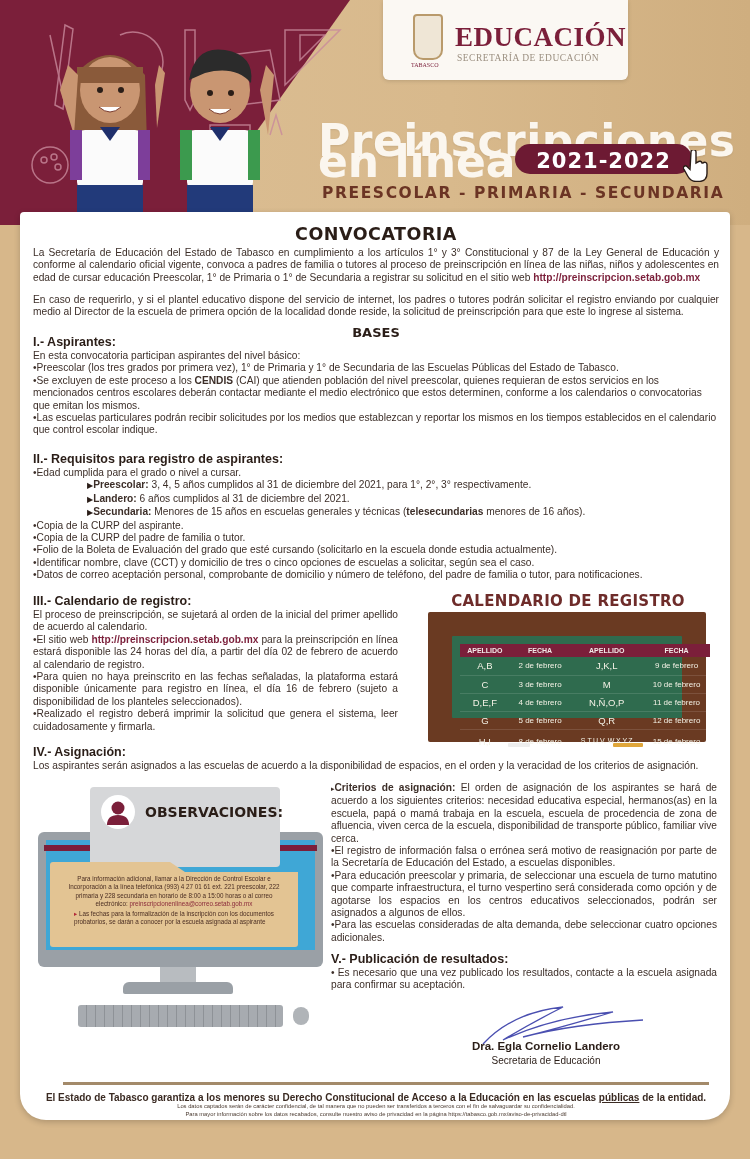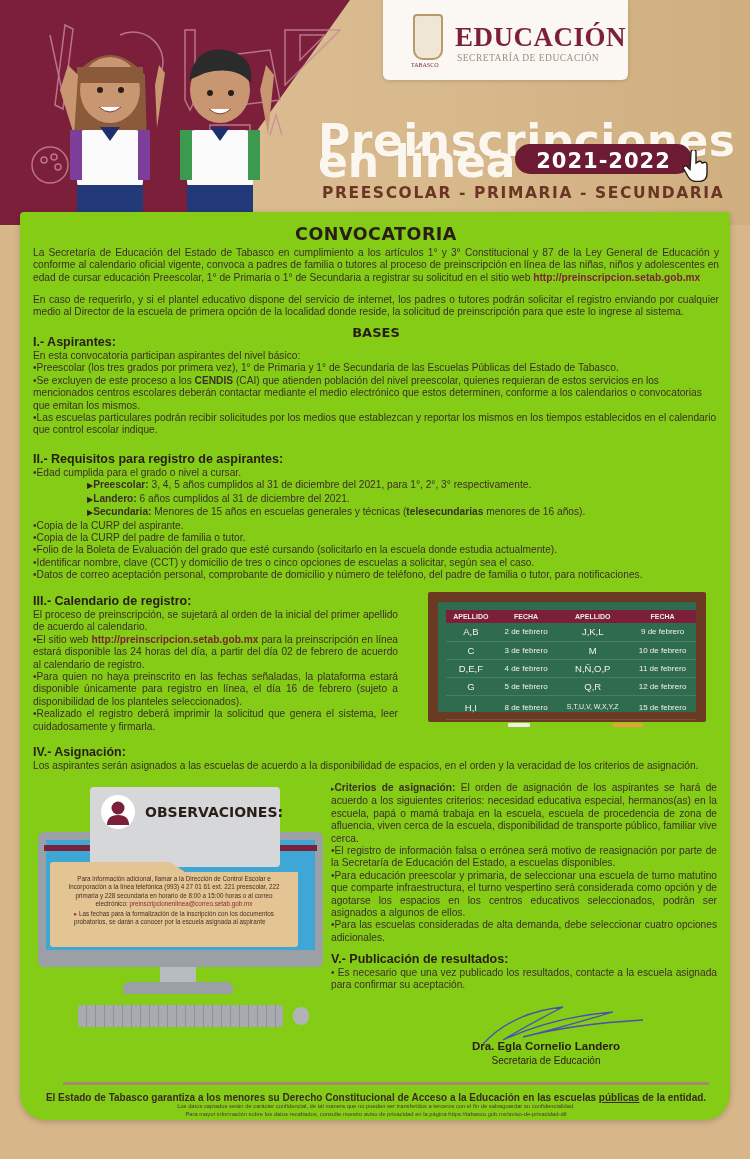--- a/index.html
+++ b/index.html
@@ -57,21 +57,21 @@
     font-weight: bold; font-size: 21px; text-align: center; line-height: 34px; letter-spacing: 1px;
   }
   .hand-icon { position: absolute; left: 683px; top: 150px; }
   .levels {
     position: absolute; left: 322px; top: 184px; font-weight: bold; font-size: 15.5px;
     color: #6b3424; letter-spacing: 1.6px;
   }
   
   .card {
     position: absolute; left: 20px; top: 212px; width: 710px; height: 908px;
-    background: #84cc16; border-radius: 4px 4px 26px 26px;
+    background: #ffffff; border-radius: 4px 4px 26px 26px;
     box-shadow: 0 2px 6px rgba(0,0,0,.2);
   }
   .card-inner { position: absolute; left: 13px; top: 0; width: 686px; }
   .h-main {
     position: absolute; left: 0; width: 686px; top: 12px; text-align: center;
     font-weight: bold; font-size: 17.5px; color: #2a1d17; letter-spacing: .5px;
   }
   .p { font-family: "Liberation Sans", sans-serif; font-size: 10.2px; line-height: 12.4px; color: #3c2e28; }
   .blk { position: absolute; left: 0; }
   .sec-title { font-family: "Liberation Sans", sans-serif; font-weight: bold; font-size: 12.5px; color: #2a1d17; line-height: 15px; }
@@ -79,22 +79,22 @@
   .link { font-weight: bold; color: #7b1f3a; }
   .sub-bullet { padding-left: 6px; margin-left: 48px; }
   .sub-bullet .tri { color: #2a1d17; font-size: 8px; }
   .just { text-align: justify; }
   
   .cal-title {
     position: absolute; left: 410px; top: 380px; width: 250px; text-align: center;
     font-weight: bold; font-size: 15px; color: #6e2c2a; letter-spacing: .3px;
   }
   .board {
-    position: absolute; left: 395px; top: 380px; width: 278px; height: 130px;
-    background: #6a3a22; border-radius: 2px; padding: 10px;
+    position: absolute; left: 395px; top: 400px; width: 278px; height: 130px;
+    background: #6a3a22; border-radius: 2px; padding: 24px;
   }
   .board-green {
     width: 100%; height: 100%; background: #2f6b4e; border-radius: 1px; position: relative;
   }
   .board table { position: absolute; left: 8px; top: 8px; width: 250px; border-collapse: collapse; }
   .board th {
     background: #7b1f3a; color: #f3e9e9; font-size: 7px; font-weight: bold; height: 13px;
     font-family: "Liberation Sans", sans-serif; text-align: center;
   }
   .board td {

